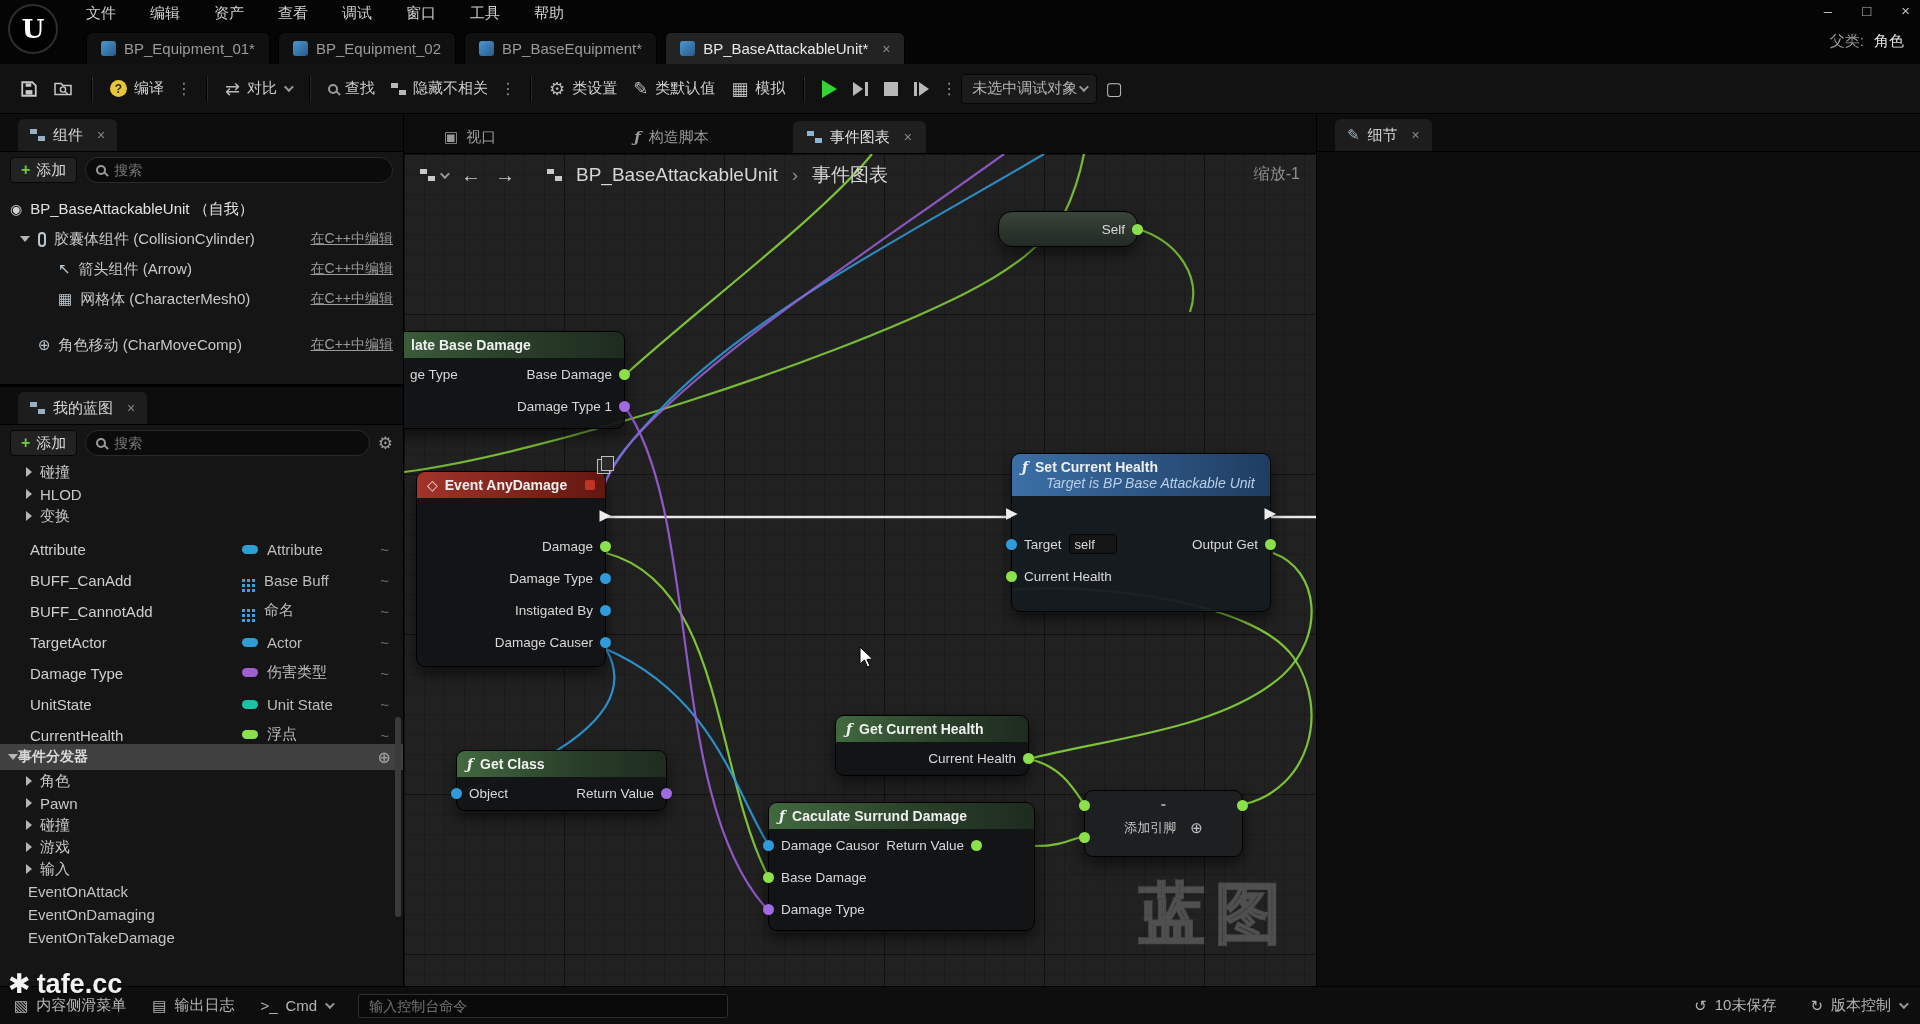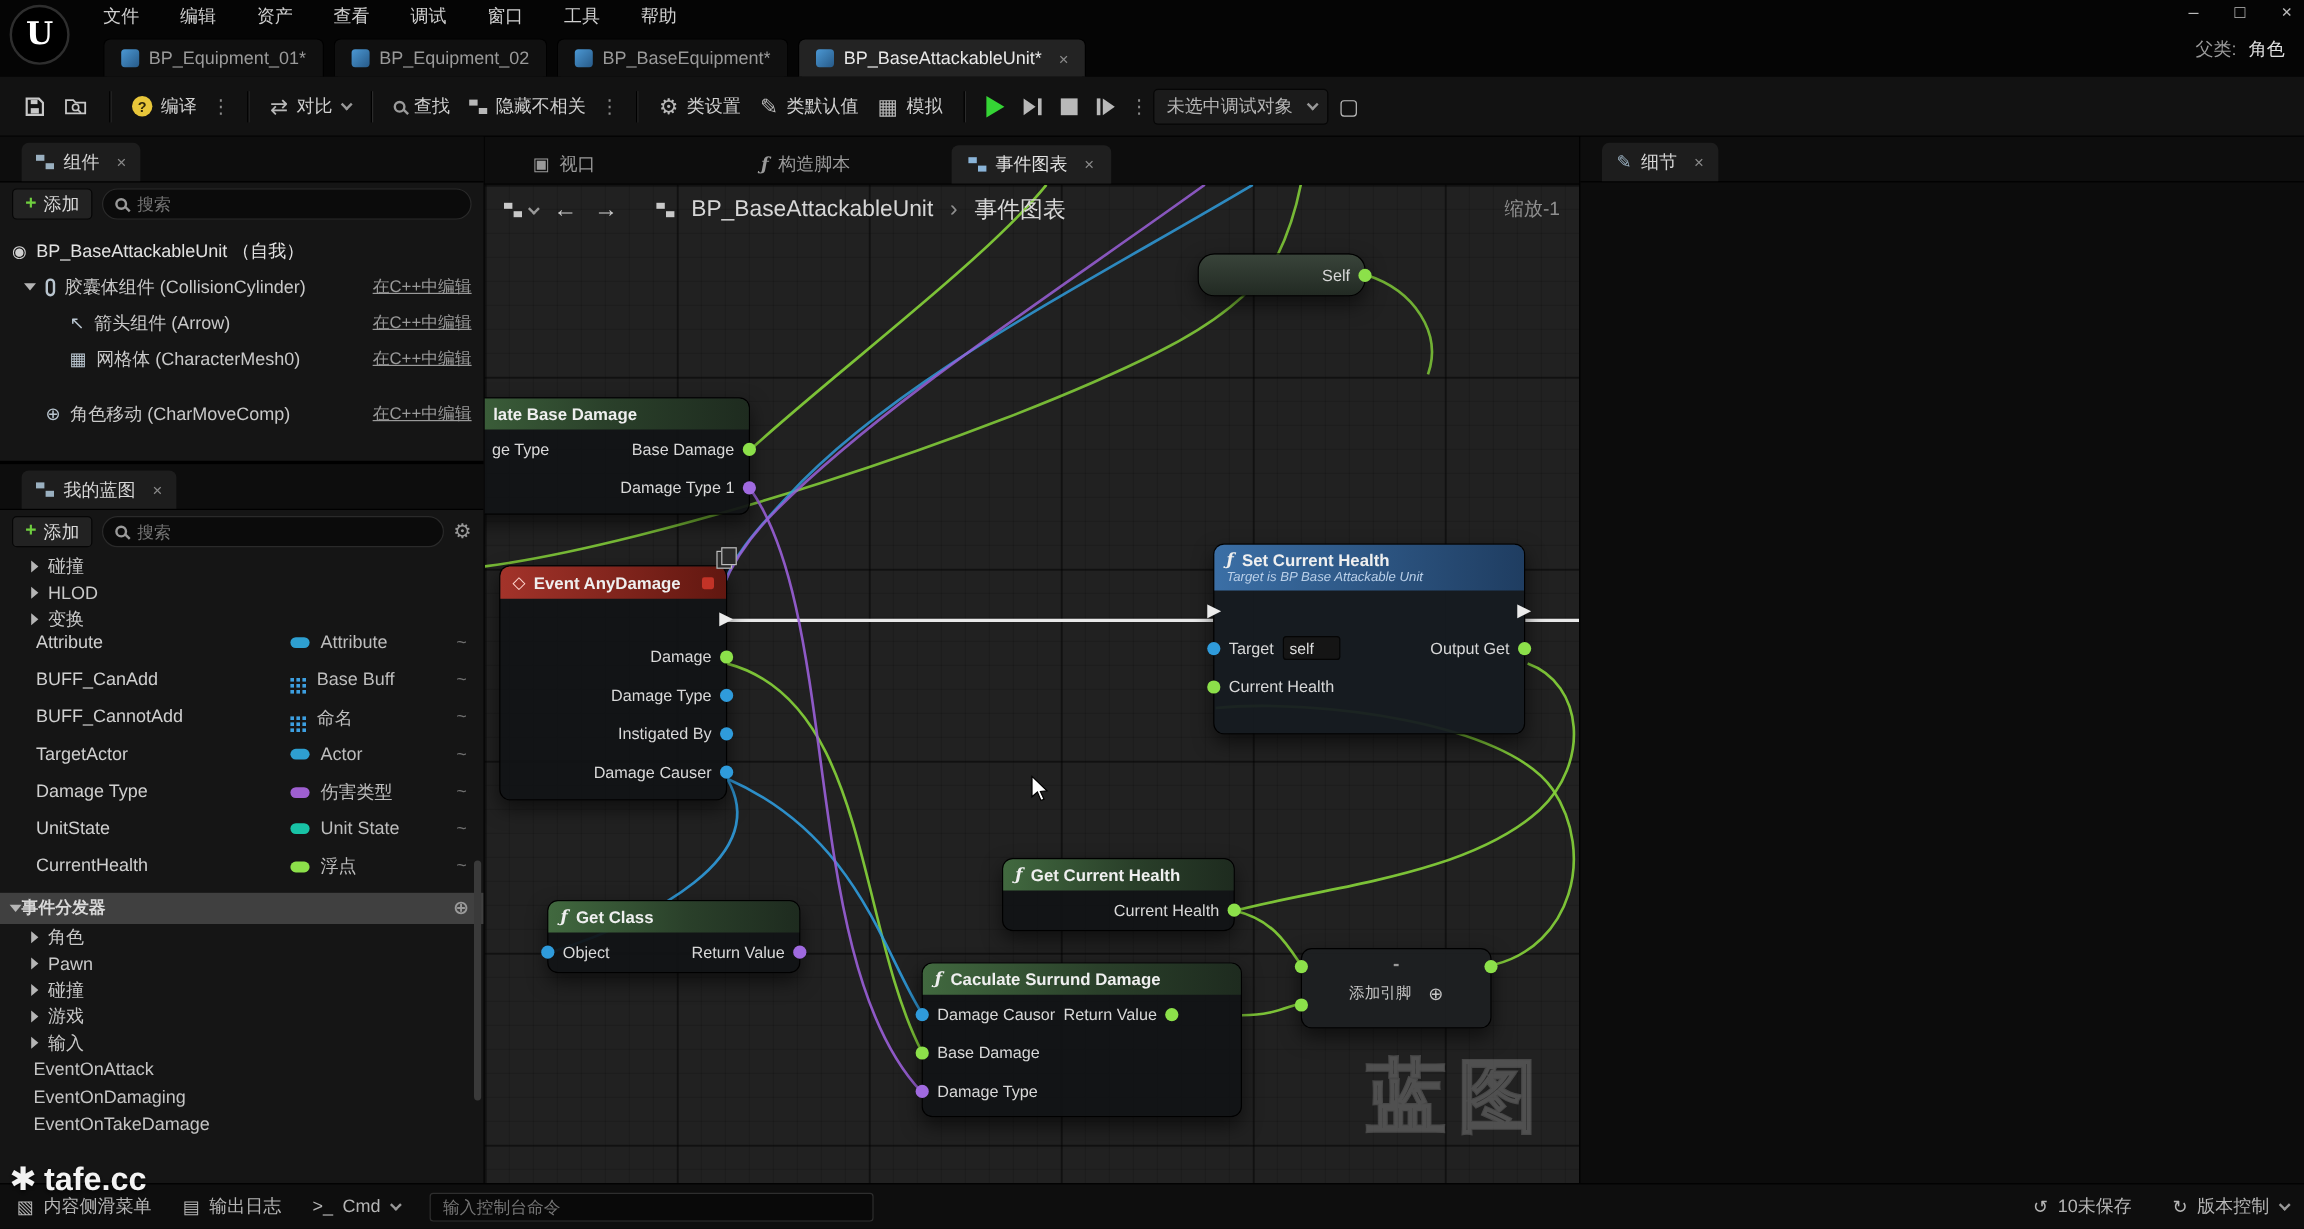--- a/index.html
+++ b/index.html
@@ -30,21 +30,21 @@
   .chev { display:inline-block; width:7px; height:7px; border-right:2px solid #999; border-bottom:2px solid #999; transform:rotate(45deg) translateY(-2px); }
   .vdots { color:#8a8a8a; font-size:16px; padding:0 4px; }
   .badge-q { width:17px; height:17px; border-radius:50%; background:#e8c63a; color:#31280a; font-size:12px; font-weight:bold; display:flex; align-items:center; justify-content:center; }
   .mag { display:inline-block; width:10px; height:10px; border:2px solid #9a9a9a; border-radius:50%; position:relative; }
   .mag::after { content:''; position:absolute; width:6px; height:2px; background:#9a9a9a; transform:rotate(45deg); right:-5px; bottom:-2px; }
   .play { width:0; height:0; border-left:15px solid #35d435; border-top:9px solid transparent; border-bottom:9px solid transparent; }
   .stepfwd { display:flex; align-items:center; gap:2px; }
   .tri-sm { width:0; height:0; border-left:10px solid #b8b8b8; border-top:7px solid transparent; border-bottom:7px solid transparent; }
   .bar-sm { width:3px; height:14px; background:#b8b8b8; }
   .stop-sq { width:14px; height:14px; background:#b8b8b8; }
-  #debug-dd { display:flex; align-items:center; gap:12px; padding:0 10px; height:30px; background:#1b1b1b; border:1px solid #060606; border-radius:4px; color:#b5b5b5; }
+  #debug-dd { display:flex; align-items:center; gap:2px; padding:0 10px; height:30px; background:#1b1b1b; border:1px solid #060606; border-radius:4px; color:#b5b5b5; }
 
   
   #main { position:absolute; left:0; top:114px; width:1920px; height:872px; }
   #left-col { position:absolute; left:0; top:0; width:404px; height:872px; background:#151515; border-right:1px solid #000; display:flex; flex-direction:column; }
   .panel-tabbar { height:38px; background:#0d0d0d; display:flex; align-items:flex-end; border-bottom:1px solid #000; flex:none; }
   .panel-tab { height:32px; display:flex; align-items:center; gap:8px; padding:1px 12px; background:#1d1d1d; border-radius:6px 6px 0 0; margin-left:18px; color:#d6d6d6;justify-content:flex-end; }
   .ptab-x { color:#8a8a8a; font-size:14px; margin-left:6px; }
   .addrow { height:36px; display:flex; align-items:center; gap:8px; padding:0 10px; flex:none; }
   .add-btn { display:flex; align-items:center; gap:6px; height:26px; padding:0 10px; background:#222; border:1px solid #060606; border-radius:4px; color:#d8d8d8; }
   .plus-g { color:#6fcf3f; font-weight:bold; font-size:16px; }
@@ -52,21 +52,21 @@
   .searchbox input { flex:1; background:transparent; border:none; outline:none; color:#c8c8c8; font-size:14px; }
   .gear { color:#9a9a9a; font-size:17px; }
   .trow { height:30px; display:flex; align-items:center; gap:8px; padding-right:10px; flex:none; }
   .exp { width:0; height:0; border-left:6px solid #b5b5b5; border-top:5px solid transparent; border-bottom:5px solid transparent; flex:none; }
   .expd { width:0; height:0; border-top:6px solid #b5b5b5; border-left:5px solid transparent; border-right:5px solid transparent; flex:none; }
   .cpp-link { margin-left:auto; color:#9a9a9a; text-decoration:underline; font-size:14px; }
   .capsule-ic { width:8px; height:15px; border:2px solid #b9c5cf; border-radius:5px; display:inline-block; flex:none; }
   .pill { width:16px; height:9px; border-radius:5px; display:inline-block; flex:none; }
   .grid9 { width:3px; height:3px; background:#3d9fe0; display:inline-block; flex:none; margin-right:10px;
            box-shadow:5px 0 #3d9fe0,10px 0 #3d9fe0,0 5px #3d9fe0,5px 5px #3d9fe0,10px 5px #3d9fe0,0 10px #3d9fe0,5px 10px #3d9fe0,10px 10px #3d9fe0; }
-  .var-row { height:31px; display:flex; align-items:flex-start; padding:0 14px 0 30px; flex:none; }
+  .var-row { height:31px; display:flex; align-items:flex-end; padding:0 14px 0 30px; flex:none; }
   .var-name { width:212px; color:#cfcfcf; }
   .var-type { flex:1; display:flex; align-items:center; gap:9px; color:#bdbdbd; }
   .var-eye { color:#6f6f6f; }
   .sect-hdr { height:26px; background:#404040; display:flex; align-items:center; gap:0; padding:0 12px 0 8px; color:#d8d8d8; font-size:14px; flex:none;font-weight:bold; }
   .cat-row { height:22px; display:flex; align-items:center; gap:8px; padding-left:26px; flex:none; }
   .disp-row { height:23px; display:flex; align-items:center; padding-left:28px; color:#c4c4c4; flex:none; }
   #mybp-scroll { position:absolute; right:2px; top:330px; width:6px; height:200px; background:#3a3a3a; border-radius:3px; }
 
   
   #graph-area { position:absolute; left:404px; top:0; width:912px; height:872px; display:flex; flex-direction:column; }
@@ -87,21 +87,21 @@
   .hdr-green { background:linear-gradient(90deg,#41693f,#2a402a 55%,#1e2b1f); }
   .hdr-red { background:linear-gradient(90deg,#a3332a,#611710); }
   .hdr-blue { background:linear-gradient(90deg,#3b6fa6,#1f3d61); }
   .fx { font-style:italic; font-family:"DejaVu Serif",serif; font-weight:bold; }
   .nrow { display:flex; align-items:center; gap:7px; padding:0 7px; height:32px; }
   .nrow.right { justify-content:flex-end; }
   .pin { width:11px; height:11px; border-radius:50%; flex:none; }
   .pg { background:#8ce04a; } .pb { background:#2f9bdb; } .pp { background:#a06ae0; }
   .pin-l { margin-left:-13px; } .pin-r { margin-right:-13px; }
   .execpin { color:#ececec; font-size:15px; line-height:1; }
-  .subtitle { font-weight:normal; font-style:italic; font-size:11px; color:#b9cfe8; }
+  .subtitle { font-weight:normal; font-style:italic; font-size:14px; color:#b9cfe8;margin-left:24px; }
   #bc { position:absolute; left:16px; top:8px; display:flex; align-items:center; gap:14px; color:#c9c9c9; }
   #zoom-label { position:absolute; right:16px; top:10px; color:#8f8f8f; font-size:16px; }
   #bp-watermark { position:absolute; left:735px; top:715px; font-size:66px; font-weight:bold; letter-spacing:10px;
                   color:rgba(150,150,150,0.10); -webkit-text-stroke:2px rgba(175,175,175,0.28); }
   .copies-ic { position:relative; width:16px; height:16px; }
   .copies-ic::before, .copies-ic::after { content:''; position:absolute; width:11px; height:13px; border:1.5px solid #bdbdbd; background:#2a2a2a; }
   .copies-ic::before { left:0; top:3px; } .copies-ic::after { left:4px; top:0; }
   .target-input { width:48px; height:20px; background:#151515; border:1px solid #050505; border-radius:3px; color:#ddd; font-size:13px; padding:0 5px; outline:none; }
 
   

